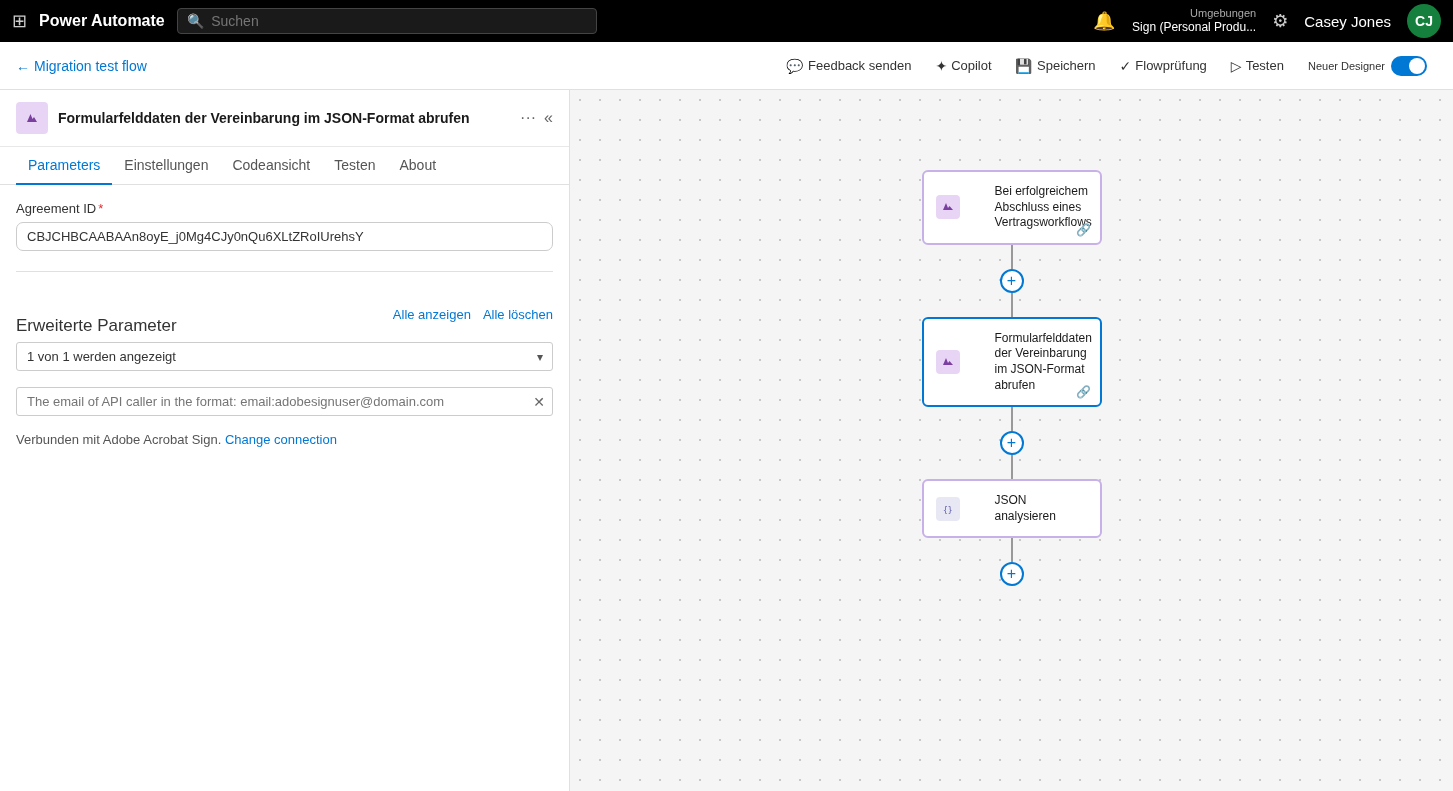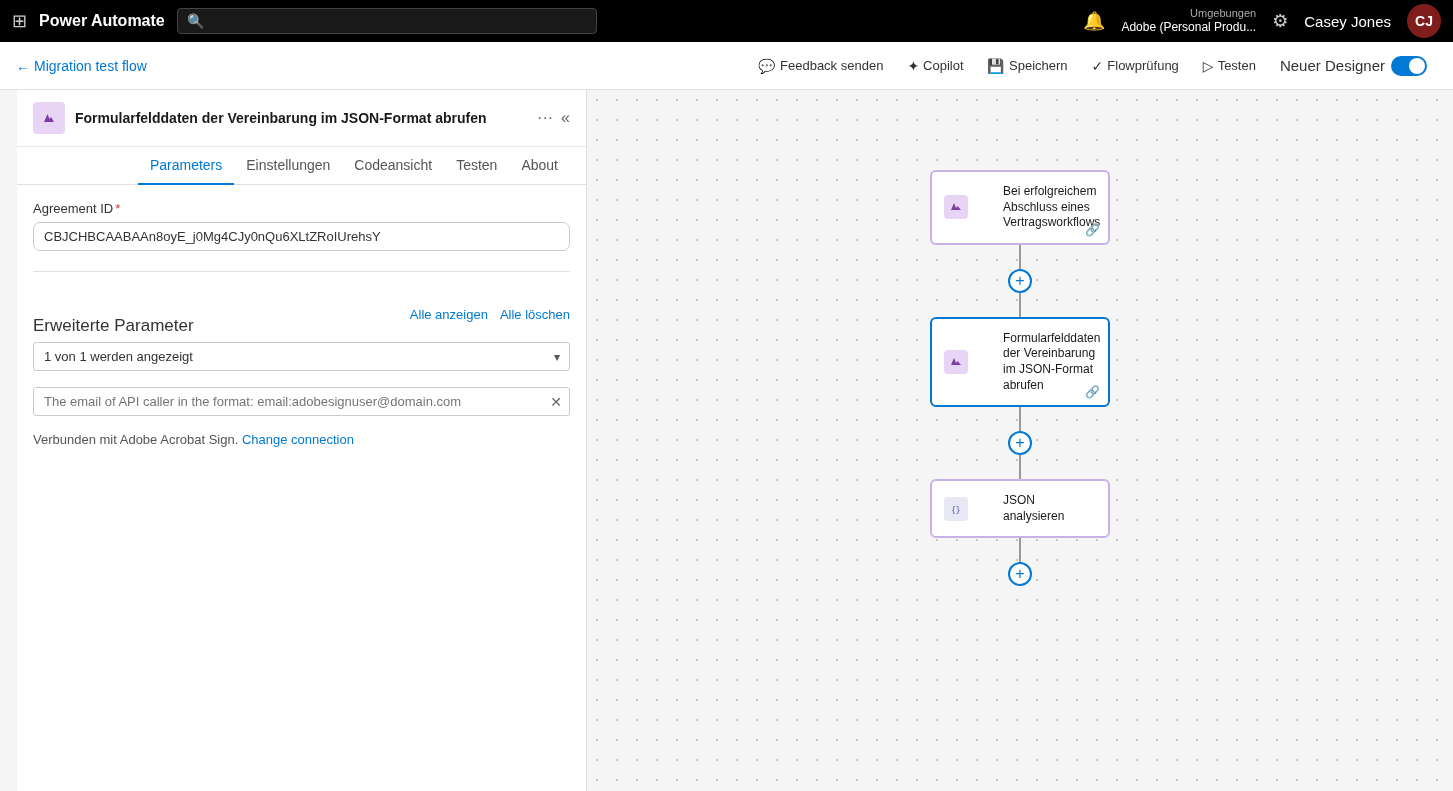--- a/index.html
+++ b/index.html
@@ -23,54 +23,54 @@
     .top-nav-right {
       margin-left: auto; display: flex; align-items: center; gap: 16px;
     }
     .env-block { display: flex; flex-direction: column; align-items: flex-end; line-height: 1.2; }
     .env-label { font-size: 11px; color: #aaa; }
     .env-name { font-size: 12px; color: #fff; }
     .gear-icon { font-size: 18px; color: #ccc; cursor: pointer; }
     .user-name { font-size: 15px; color: #fff; font-weight: 500; }
     .avatar {
       width: 34px; height: 34px; border-radius: 50%;
-      background: #7f1d1d; display: flex; align-items: center; justify-content: center;
+      background: #15803d; display: flex; align-items: center; justify-content: center;
       font-size: 14px; color: #fff; font-weight: 600;
     }
 
     
     .second-nav {
       display: flex; align-items: center;
       background: #fff; border-bottom: 1px solid #e0e0e0;
       height: 48px; padding: 0 16px; gap: 16px;
     }
     .back-btn { display: flex; align-items: center; gap: 4px; color: #0078d4; cursor: pointer; font-size: 14px; }
     .second-nav-right { margin-left: auto; display: flex; align-items: center; gap: 4px; }
     .nav-action-btn {
       display: flex; align-items: center; gap: 4px;
       padding: 6px 10px; border: none; background: transparent;
       color: #333; font-size: 13px; cursor: pointer; border-radius: 4px;
     }
     .nav-action-btn .icon { font-size: 14px; }
     .new-designer-btn {
       display: flex; align-items: center; gap: 6px;
-      padding: 4px 10px; font-size: 15px; color: #333;
+      padding: 4px 10px; font-size: 11px; color: #333;
     }
     .toggle-switch {
       width: 36px; height: 20px; background: #0078d4; border-radius: 10px;
       position: relative; cursor: pointer;
     }
     .toggle-switch::after {
       content: ''; position: absolute; width: 16px; height: 16px;
       background: #fff; border-radius: 50%; top: 2px; right: 2px;
     }
 
     
     .main-layout {
-      display: flex; height: calc(791px - 90px); padding-left: 17px;
+      display: flex; height: calc(791px - 90px);
     }
 
     
     .left-panel {
       width: 570px; background: #fff; border-right: 1px solid #e0e0e0;
       display: flex; flex-direction: column; overflow-y: auto;
     }
 
     .panel-header {
       display: flex; align-items: center; gap: 10px;
@@ -83,21 +83,20 @@
     }
     .panel-title { font-size: 14px; font-weight: 600; color: #1a1a1a; flex: 1; }
     .panel-actions { display: flex; gap: 8px; align-items: center; }
     .panel-action-btn { background: none; border: none; cursor: pointer; color: #666; font-size: 16px; }
     .collapse-btn { background: none; border: none; cursor: pointer; color: #666; font-size: 16px; }
 
     
     .tabs {
       display: flex; border-bottom: 1px solid #e0e0e0;
       padding: 0 16px;
-      justify-content: flex-end;
     }
     .tab {
       padding: 10px 12px; font-size: 14px; cursor: pointer; color: #555;
       border-bottom: 2px solid transparent; margin-bottom: -1px;
     }
     .tab.active { color: #0078d4; border-bottom-color: #0078d4; font-weight: 500; }
 
     
     .form-content { padding: 16px; display: flex; flex-direction: column; gap: 16px; }
 
@@ -185,26 +184,27 @@
     }
   </style>
 </head>
 <body>
 
 <div class="top-nav">
   <span style="font-size:18px; cursor:pointer; color:#ccc;">⊞</span>
   <span style="font-size:16px; font-weight:600; color:#fff; white-space:nowrap;">Power Automate</span>
   <div class="search-bar">
     <span style="color:#aaa; font-size:14px;">🔍</span>
+    <input type="text" placeholder="Suchen" style="">
   </div>
   <div class="top-nav-right">
     <span style="font-size:18px; color:#ccc; cursor:pointer;">🔔</span>
     <div class="env-block">
       <span class="env-label">Umgebungen</span>
-      <span class="env-name">Adobe (Personal Produ...</span>
+      <span class="env-name">Sign (Personal Produ...</span>
     </div>
     <span class="gear-icon">⚙</span>
     <span class="user-name">Casey Jones</span>
     <div class="avatar">CJ</div>
   </div>
 </div>
 
 <div class="second-nav">
   <div class="back-btn">
     <span>←</span>

